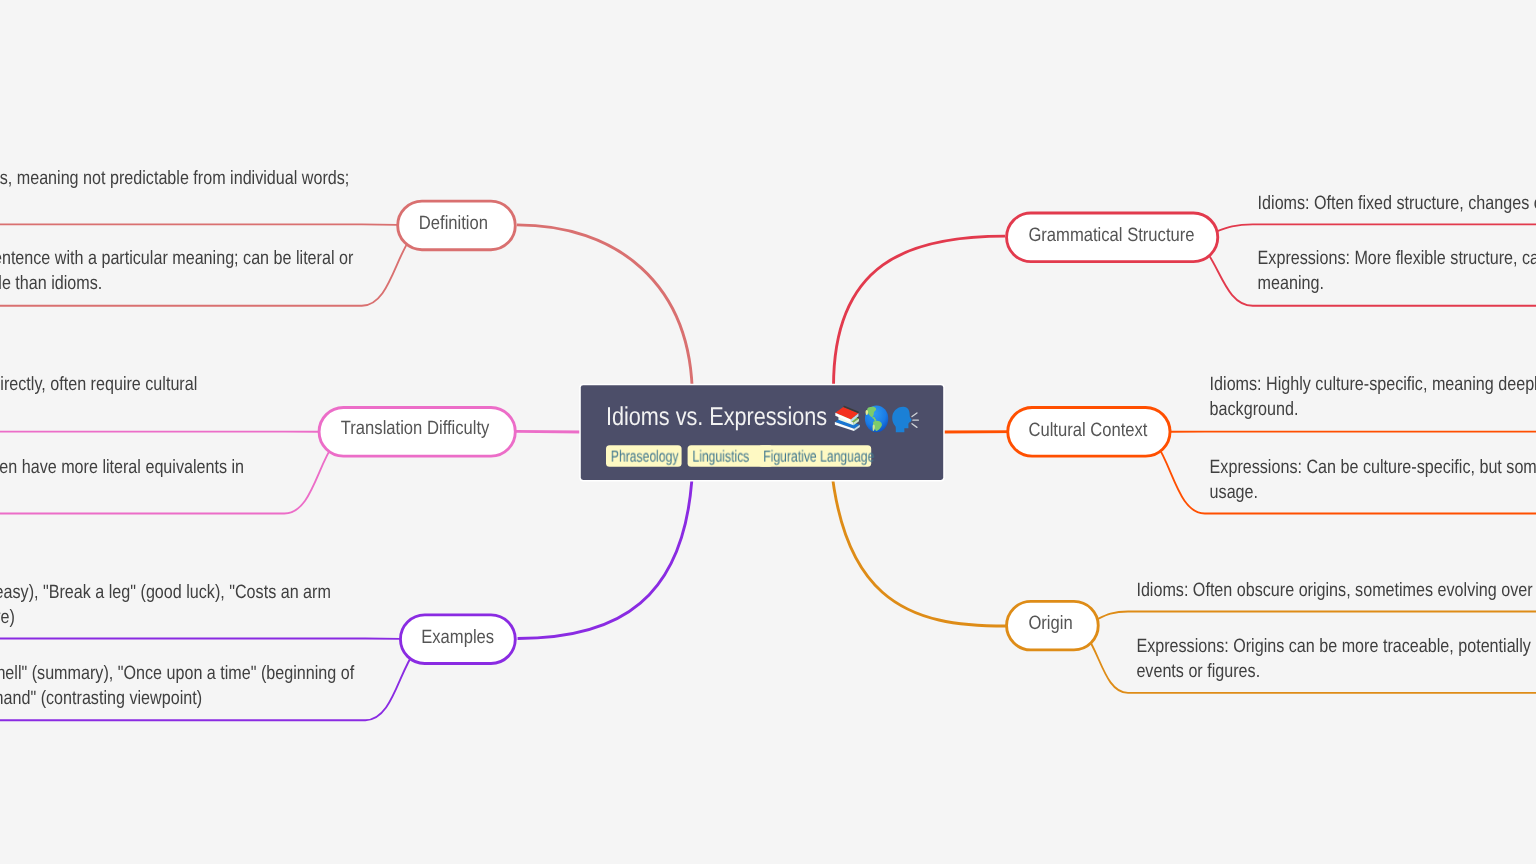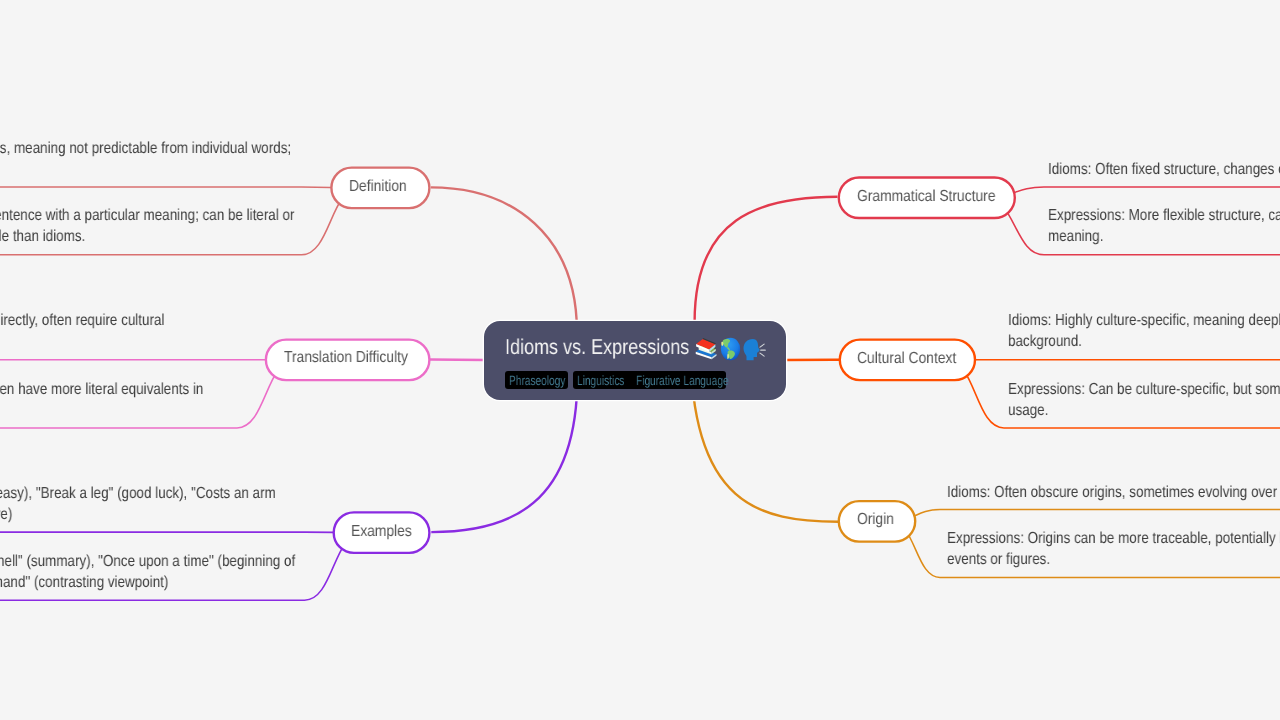--- a/index.html
+++ b/index.html
@@ -4,27 +4,27 @@
 <title>Idioms vs. Expressions — Mind Map</title>
 <style>
   html,body{margin:0;padding:0;}
   body{width:1280px;height:720px;background:#f5f5f5;overflow:hidden;
        font-family:"Liberation Sans",sans-serif;
        -webkit-font-smoothing:antialiased;text-rendering:geometricPrecision;}
   #stage{position:absolute;left:0;top:0;width:1280px;height:720px;overflow:hidden;background:#f5f5f5;}
   #links{position:absolute;left:0;top:0;width:1280px;height:720px;}
 
   
-  #root{position:absolute;box-sizing:border-box;border-radius:16px;
+  #root{position:absolute;box-sizing:border-box;border-radius:2px;
         box-shadow:0 0 0 1.3px #ffffff;padding-left:24px;}
   #root .title{position:absolute;left:20.2px;top:26px;font-size:21.5px;color:#f2f2f2;
                white-space:nowrap;line-height:0;transform:scaleX(0.838);transform-origin:left top;will-change:transform;}
   #root .emojis{position:absolute;left:210.8px;top:16.4px;}
   #root .tags{position:absolute;left:20.8px;top:49.8px;}
-  #root .tag{position:absolute;background:#000000;border-radius:3px;height:18.6px;top:0;}
+  #root .tag{position:absolute;background:#fef9c3;border-radius:3px;height:18.6px;top:0;}
   #root .tag i{position:absolute;left:3.7px;top:10.2px;font-style:normal;color:#43798f;
                font-size:13.4px;line-height:0;white-space:nowrap;
                transform:scaleX(0.758);transform-origin:left center;will-change:transform;}
 
   
   .branch{position:absolute;}
   b.blabel{position:absolute;font-weight:normal;font-size:16px;color:#555;white-space:nowrap;
             display:inline-block;line-height:0;
             transform:scaleX(0.865) translateZ(0);will-change:transform,opacity;
             transform-origin:left top;backface-visibility:hidden;}

